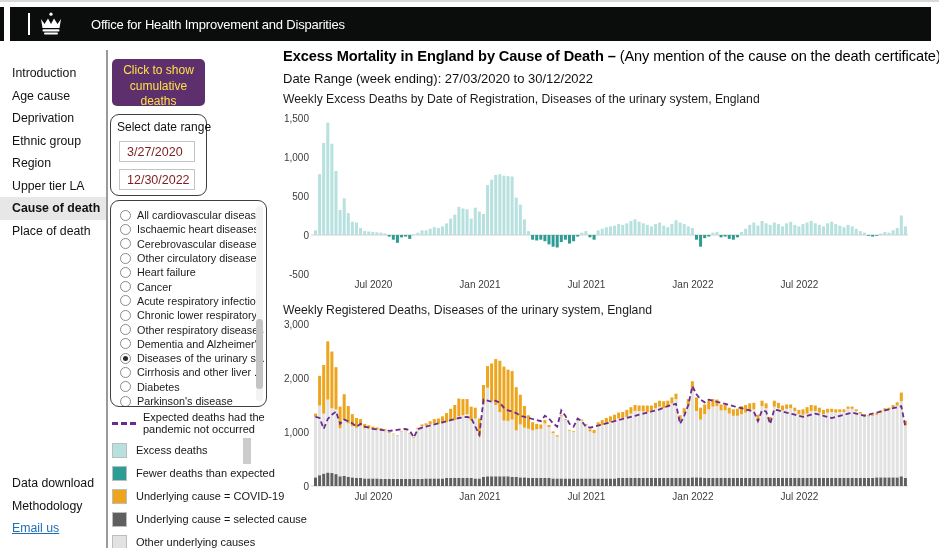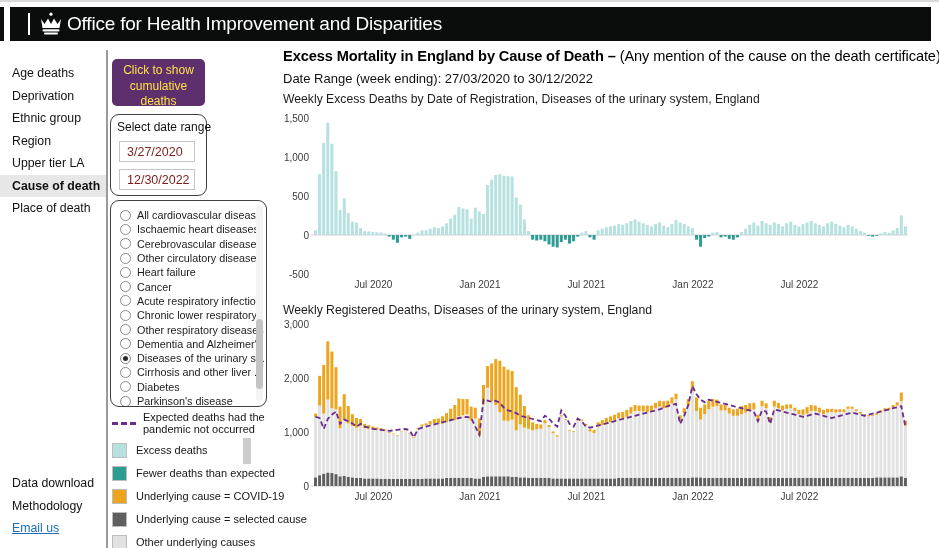--- a/index.html
+++ b/index.html
@@ -6,21 +6,21 @@
   .stage{position:relative;width:939px;height:548px;overflow:hidden;background:#fff;
          font-family:"Liberation Sans",sans-serif;color:#1a1a1a;}
   .top-edge{position:absolute;left:0;top:0;width:939px;height:2px;background:#d9d9d9;}
   .left-edge{position:absolute;left:0;top:7px;width:4px;height:34px;background:#0b0c0c;}
 
   
   .gov-header{position:absolute;left:10px;top:7px;width:921px;height:34px;background:#0b0c0c;
               display:flex;align-items:center;}
   .hdr-bar{width:2px;height:22px;background:#fff;margin-left:18px;flex:0 0 auto;}
   .crest{margin-left:8px;display:flex;align-items:center;flex:0 0 auto;}
-  .hdr-title{color:#fff;font-size:19px;margin-left:3px;white-space:nowrap;letter-spacing:-0.2px;}
+  .hdr-title{color:#fff;font-size:13px;margin-left:27px;white-space:nowrap;letter-spacing:-0.2px;}
 
   
   .sidebar{position:absolute;left:0;top:62px;width:106px;}
   .nav-item{height:22.5px;line-height:22.5px;padding-left:12px;font-size:12.3px;color:#121212;
             white-space:nowrap;cursor:pointer;}
   .nav-item.active{background:#e7e7e7;font-weight:bold;}
   .sidebar-footer{position:absolute;left:0;top:472px;width:106px;}
   .nav-item.link span{color:#1d70b8;text-decoration:underline;}
   .v-divider{position:absolute;left:106px;top:50px;width:1.5px;height:498px;background:#9a9a9a;}
 
@@ -83,23 +83,24 @@
         <path d="M3 7 L6.5 12 L10 6.5 L13 12 L16 6.5 L19.5 12 L23 7 L21.5 16 L4.5 16 Z"></path>
         <rect x="4.5" y="17.2" width="17" height="2.2" rx="1"></rect>
         <rect x="6" y="20.4" width="14" height="2" rx="1"></rect>
       </svg>
     </span>
     <span class="hdr-title">Office for Health Improvement and Disparities</span>
   </header>
 
   <nav class="sidebar">
 
-
-
-      <div class="nav-item"><span>Age deaths</span></div>
+      <div class="nav-item"><span>Introduction</span></div>
+
+
+      <div class="nav-item"><span>Age cause</span></div>
 
       <div class="nav-item"><span>Deprivation</span></div>
 
       <div class="nav-item"><span>Ethnic group</span></div>
 
       <div class="nav-item"><span>Region</span></div>
 
       <div class="nav-item"><span>Upper tier LA</span></div>
 
       <div class="nav-item active"><span>Cause of death</span></div>

